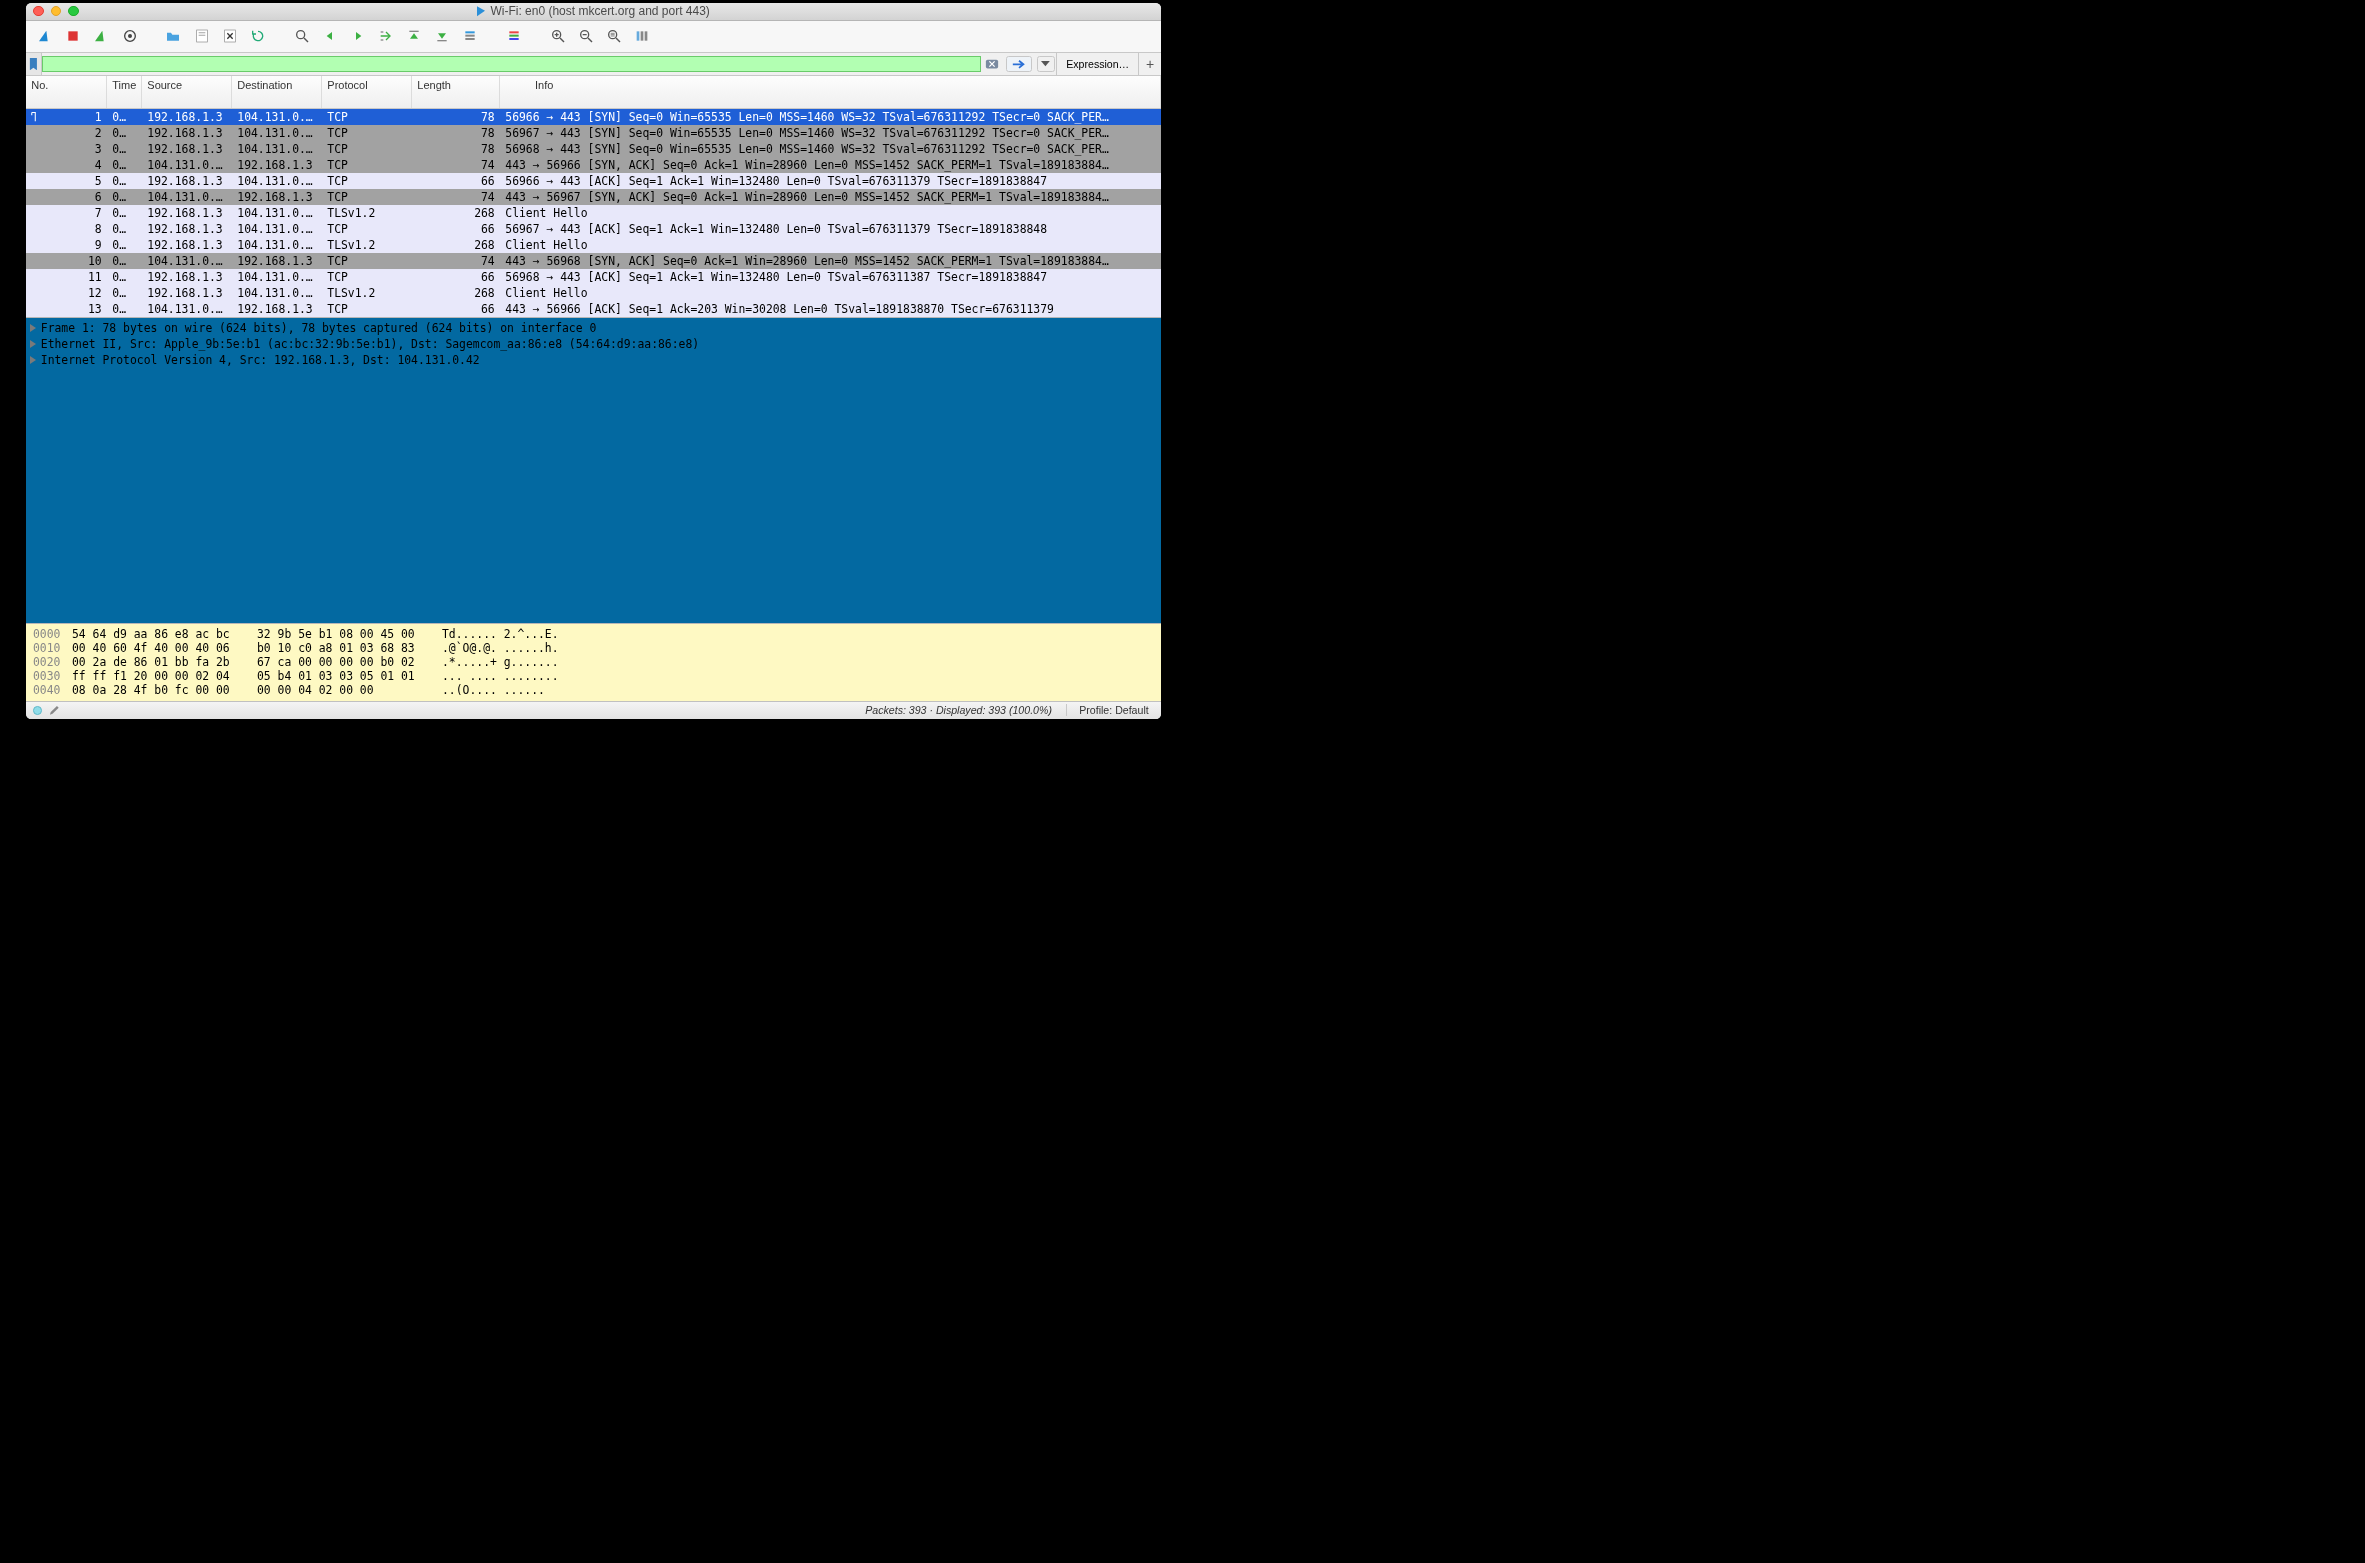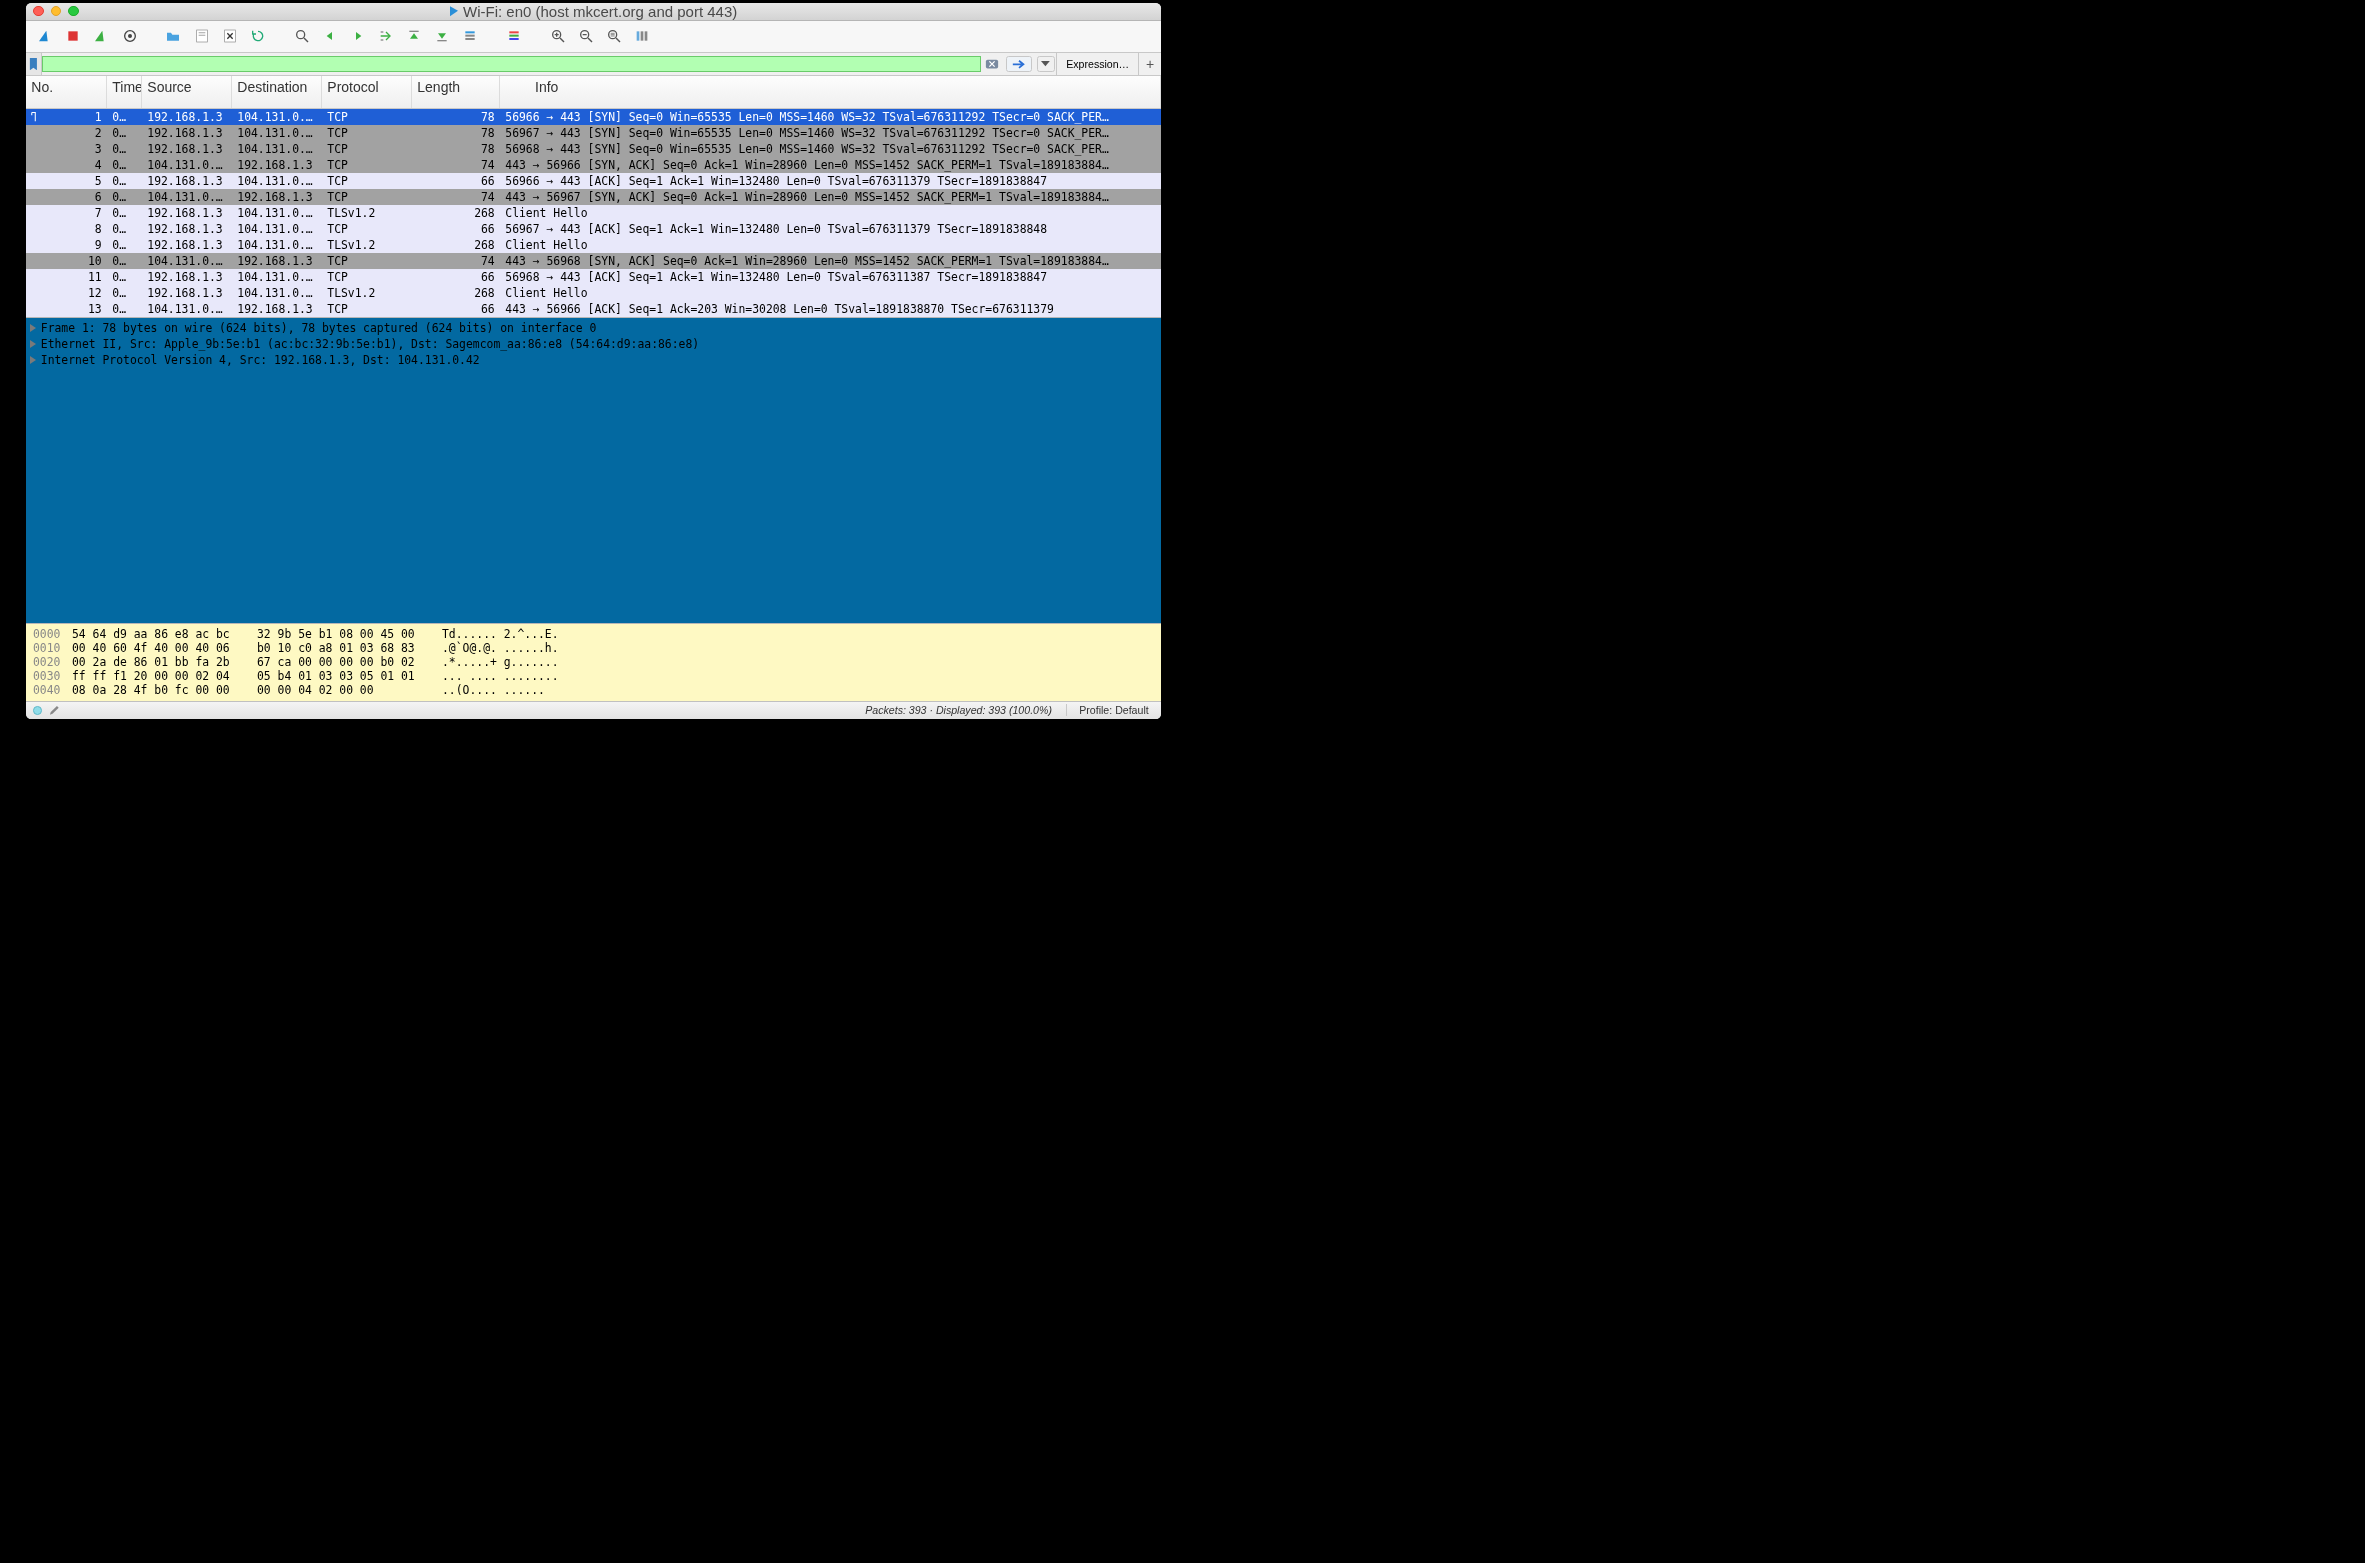--- a/index.html
+++ b/index.html
@@ -27,21 +27,21 @@
     background: linear-gradient(#e8e8e8,#d3d3d3);
     border-bottom: 0.9px solid #b5b5b5;
     display: flex; align-items: center;
     position: relative;
   }
   .traffic { position: absolute; left: 7px; display:flex; gap:7px; }
   .traffic span { width:10.6px; height:10.6px; border-radius:50%; display:block; }
   .dot-red { background:#ff5f57; border:0.9px solid #e33e32; }
   .dot-yellow { background:#ffbd2e; border:0.9px solid #e0a128; }
   .dot-green { background:#28c940; border:0.9px solid #1dad2b; }
-  .title-wrap { margin:0 auto; display:flex; align-items:center; gap:5.3px; color:#4a4a4a; font-size:15px; }
+  .title-wrap { margin:0 auto; display:flex; align-items:center; gap:5.3px; color:#4a4a4a; font-size:12px; }
   .title-fin { width:0;height:0; border-left:8.8px solid #2a8fd8; border-top:5.3px solid transparent; border-bottom:5.3px solid transparent; transform: skewY(-5deg); }
   
   .toolbar {
     height: 35px; background:#f7f7f7; border-bottom:0.9px solid #c8c8c8;
     display:flex; align-items:center; padding:0 7px; gap:3.5px;
   }
   .tbtn { width:24.6px; height:24.6px; display:flex; align-items:center; justify-content:center; border-radius:2.6px; }
   .tbtn svg { width:16px; height:16px; }
   .tsep { width:12.3px; }
   
@@ -50,21 +50,21 @@
   .bm svg { width:8.8px; height:12.3px; fill:#3a7fbf; }
   .filter-input { flex:1; background:#b2ffb2; border:0.9px solid #6acb6a; margin:2.6px 0; padding:0 5.3px; font-size:10.6px; }
   .filter-clear { width:21px; display:flex; align-items:center; justify-content:center; }
   .filter-clear svg { width:14px;height:14px; }
   .filter-apply { width:26px; display:flex; align-items:center; justify-content:center; background:#eef3f8; border:0.9px solid #c8c8c8; margin:2.6px 3.5px; border-radius:2.6px; }
   .filter-dd { width:17.6px; display:flex;align-items:center;justify-content:center; border:0.9px solid #c8c8c8; margin:2.6px 1.8px; border-radius:2.6px; }
   .expr { padding:0 8.8px; display:flex; align-items:center; font-size:10.6px; border-left:0.9px solid #c8c8c8; }
   .addbtn { width:23px; display:flex; align-items:center; justify-content:center; font-size:14px; color:#555; border-left:0.9px solid #c8c8c8; }
   
   .plist { background:#fff; border-bottom: 1.8px solid #b7b7b7; }
-  .plist-header { height:33px; background:linear-gradient(#fdfdfd,#efefef); border-bottom:0.9px solid #c8c8c8; display:flex; font-size:14px; color:#333; }
+  .plist-header { height:33px; background:linear-gradient(#fdfdfd,#efefef); border-bottom:0.9px solid #c8c8c8; display:flex; font-size:11px; color:#333; }
   .plist-header .col { border-right:0.9px solid #dcdcdc; padding:2.6px 5.3px; overflow:hidden; white-space:nowrap; }
   .plist-body { font-family: "Menlo","Monaco",monospace; font-size:11.4px; line-height:16px; }
   .row { display:flex; height:16px; white-space:nowrap; overflow:hidden; position:relative; }
   .row .cell { padding:0 5.3px; overflow:hidden; }
   .c-no  { width:81px;  text-align:right; }
   .c-time{ width:35px; }
   .c-src { width:90px; }
   .c-dst { width:90px; }
   .c-proto{ width:90px; }
   .c-len { width:88px; text-align:right; padding-right:17.6px; }

